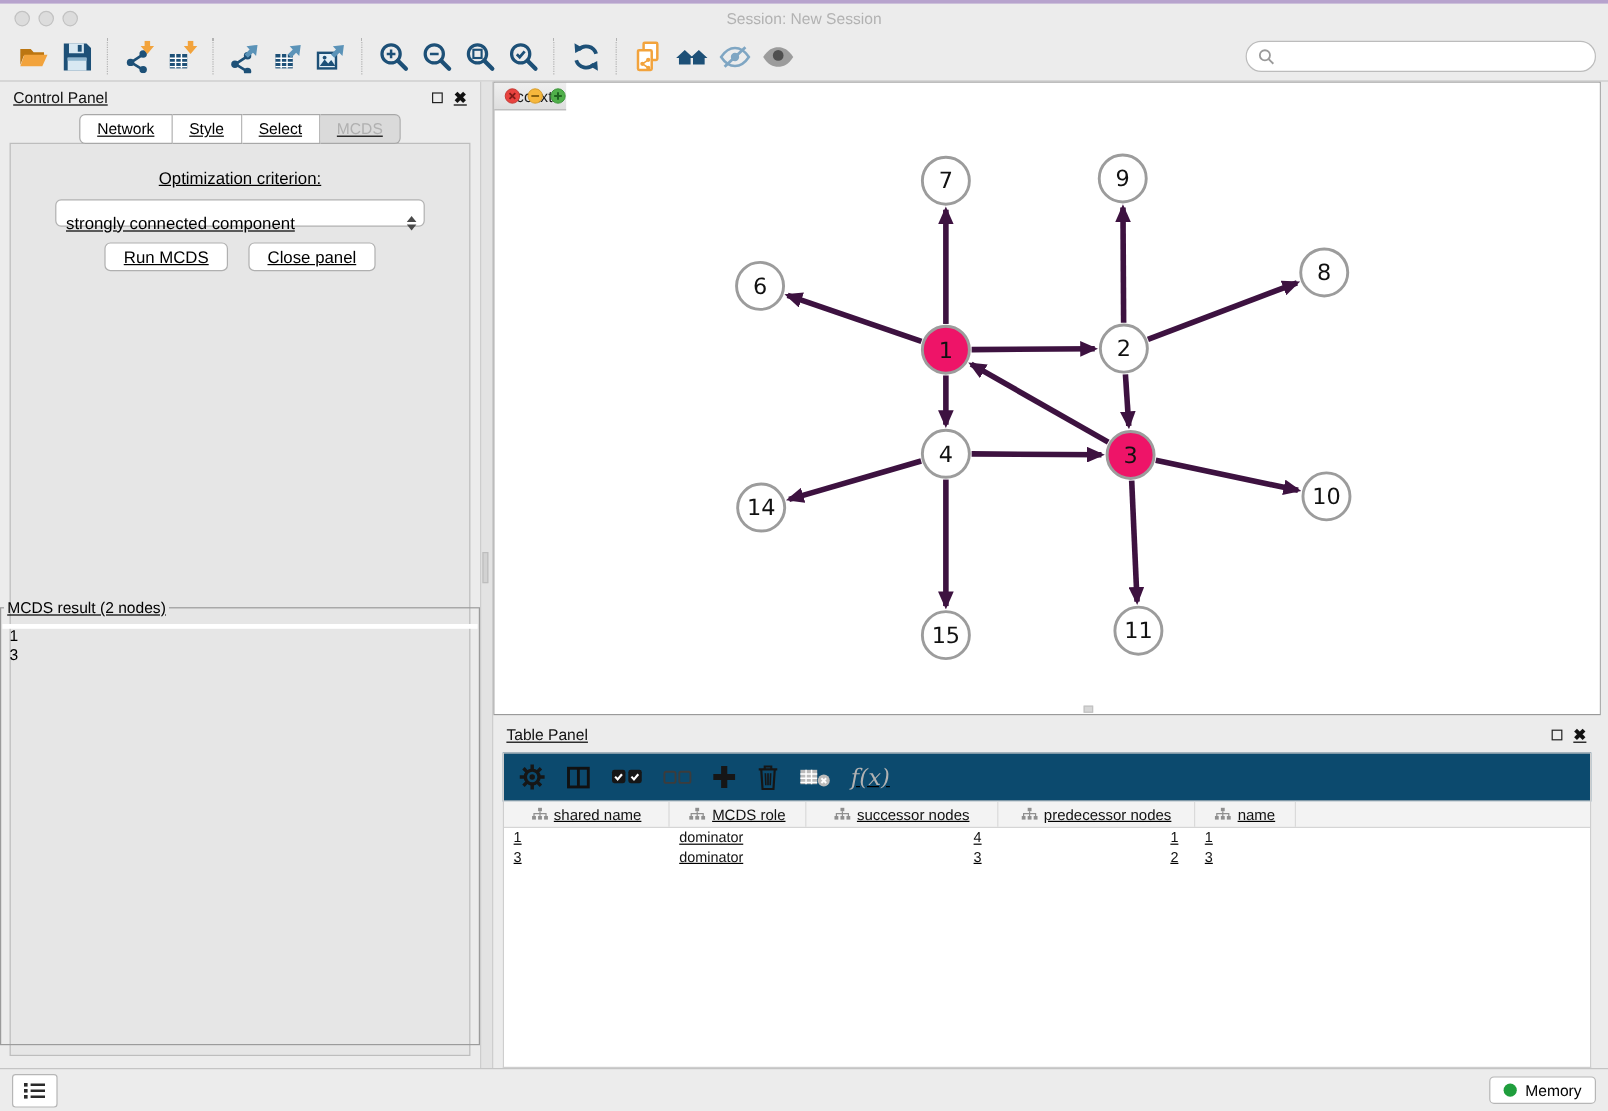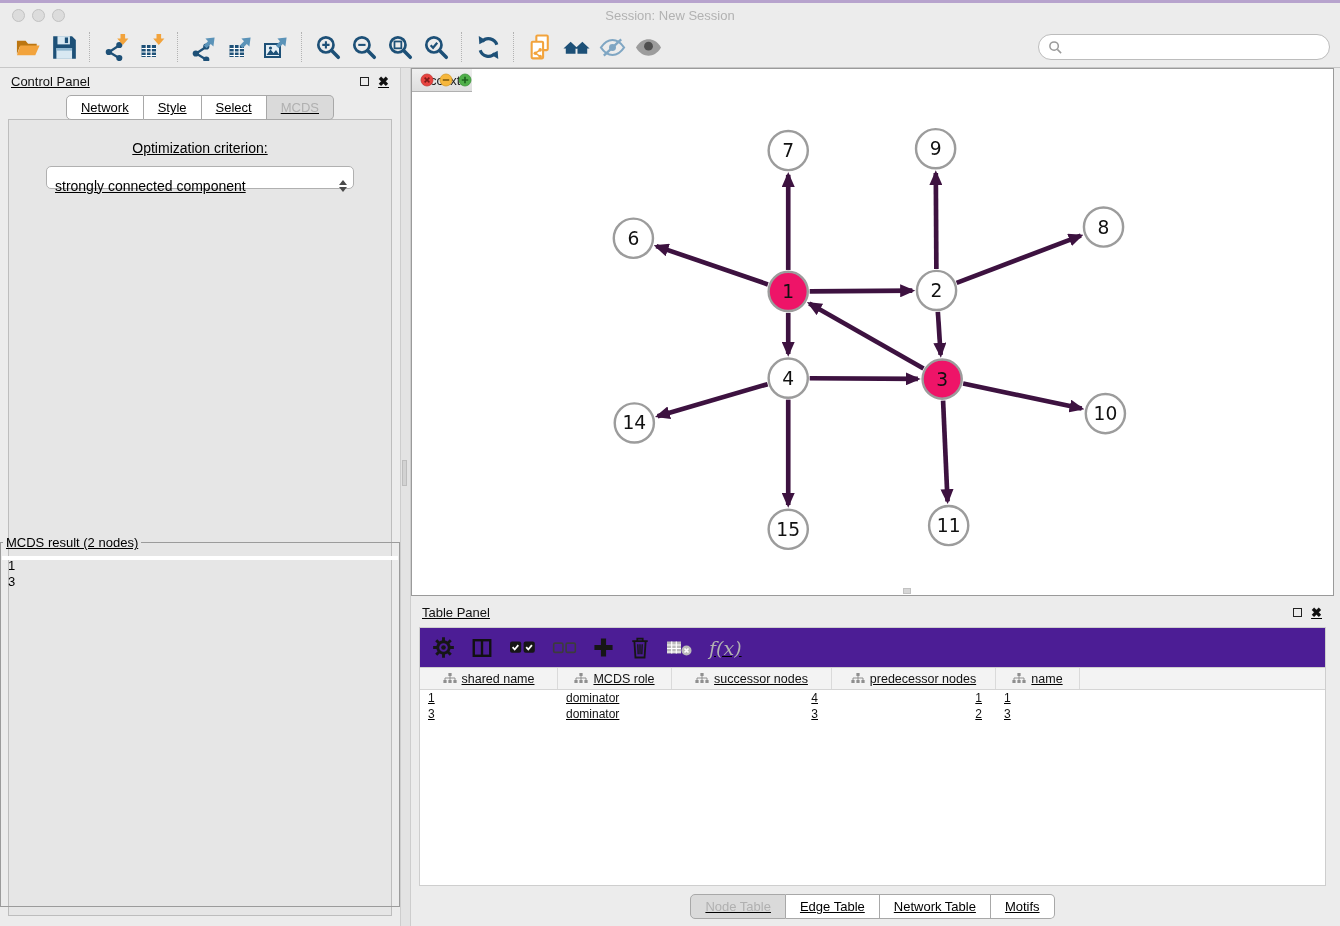--- a/index.html
+++ b/index.html
@@ -64,21 +64,21 @@
                 display:flex;align-items:center;position:relative;flex:0 0 auto;}
   .net-lights{display:flex;gap:6px;margin-left:8px;z-index:2;}
   .net-lights svg{display:block;}
   .net-title{position:absolute;left:0;right:0;text-align:center;font-size:13px;color:#1a1a1a;}
   .net-canvas{flex:1;position:relative;background:#fff;min-height:0;}
   .net-canvas svg.graph{position:absolute;left:0;top:0;width:100%;height:100%;}
   .canvas-grip{position:absolute;left:50%;bottom:1px;width:8px;height:6px;background:#d6d6d6;border:1px solid #c2c2c2;box-sizing:border-box;}
 
   
   .table-panel{flex:1;display:flex;flex-direction:column;margin-top:3px;min-height:0;}
-  .tp-toolbar{margin:1px 8px 0 8px;border:1px solid #cecece;background:#4c1d95;height:41px;display:flex;align-items:center;
+  .tp-toolbar{margin:1px 8px 0 8px;border:1px solid #cecece;background:#0c4a6e;height:41px;display:flex;align-items:center;
               padding:0 12px;gap:16px;flex:0 0 auto;box-sizing:border-box;}
   .tp-tool{display:flex;align-items:center;justify-content:center;height:32px;cursor:default;}
   .fx{font-family:"DejaVu Serif",serif;font-style:italic;font-size:19px;color:#b2b2b2;}
   .tp-table{margin:0 8px;border:1px solid #cecece;border-top:none;background:#fff;flex:1;min-height:0;display:flex;flex-direction:column;overflow:hidden;}
   .thead{display:flex;height:21px;background:#f3f3f3;border-bottom:1px solid #d5d5d5;flex:0 0 auto;}
   .th{display:flex;align-items:center;justify-content:center;gap:5px;font-size:12.5px;color:#111;
       border-right:1px solid #dadada;box-sizing:border-box;flex:0 0 auto;}
   .th svg{flex:0 0 auto;}
   .trow{display:flex;height:16px;align-items:center;flex:0 0 auto;}
   .td{font-size:12px;color:#111;box-sizing:border-box;flex:0 0 auto;overflow:hidden;white-space:nowrap;}
@@ -267,20 +267,24 @@
           <div class="ctab active">MCDS</div>
         </div>
       <div class="cp-box">
         <div class="opt-label">Optimization criterion:</div>
         <div class="dropdown">
           <span>strongly connected component</span>
           <span class="dd-stepper">
               <i class="dd-up"></i>
               <i class="dd-down"></i>
             </span>
+        </div>
+        <div class="btn-row">
+          <button class="btn">Run MCDS</button>
+          <button class="btn">Close panel</button>
         </div>
         <fieldset class="result">
           <legend>MCDS result (2 nodes)</legend>
           <div class="result-body" id="result-lines">
               <div>1</div>
               <div>3</div>
             </div>
           <div class="result-scroll"></div>
         </fieldset>
       </div>
@@ -523,23 +527,35 @@
               </div>
               <div class="trow">
                 <div class="td left" style="width: 138px;">3</div>
                 <div class="td left" style="width: 114px;">dominator</div>
                 <div class="td right" style="width: 160px;">3</div>
                 <div class="td right" style="width: 164px;">2</div>
                 <div class="td left" style="width: 84px;">3</div>
               </div>
             </div>
         </div>
-        <div class="tp-tabs" id="table-tabs">
-            <div class="ctab active">Node Table</div>
-            <div class="ctab">Edge Table</div>
-            <div class="ctab">Network Table</div>
-            <div class="ctab">Motifs</div>
-          </div>
       </div>
     </div>
   </div>
 
+  <div class="status-bar">
+    <div class="list-btn">
+      <svg width="20" height="16" viewBox="0 0 20 16">
+        <g fill="#2a2a2a">
+            <rect x="1" y="1.5" width="3" height="3"></rect>
+            <rect x="1" y="6.5" width="3" height="3"></rect>
+            <rect x="1" y="11.5" width="3" height="3"></rect>
+          </g>
+        <g stroke="#2a2a2a" stroke-width="2.2">
+            <path d="M6.5 3h12M6.5 8h12M6.5 13h12"></path>
+          </g>
+      </svg>
+    </div>
+    <div class="memory-btn">
+      <span class="mem-dot"></span>
+      <span>Memory</span>
+    </div>
+  </div>
 </div>
 
 </body></html>

